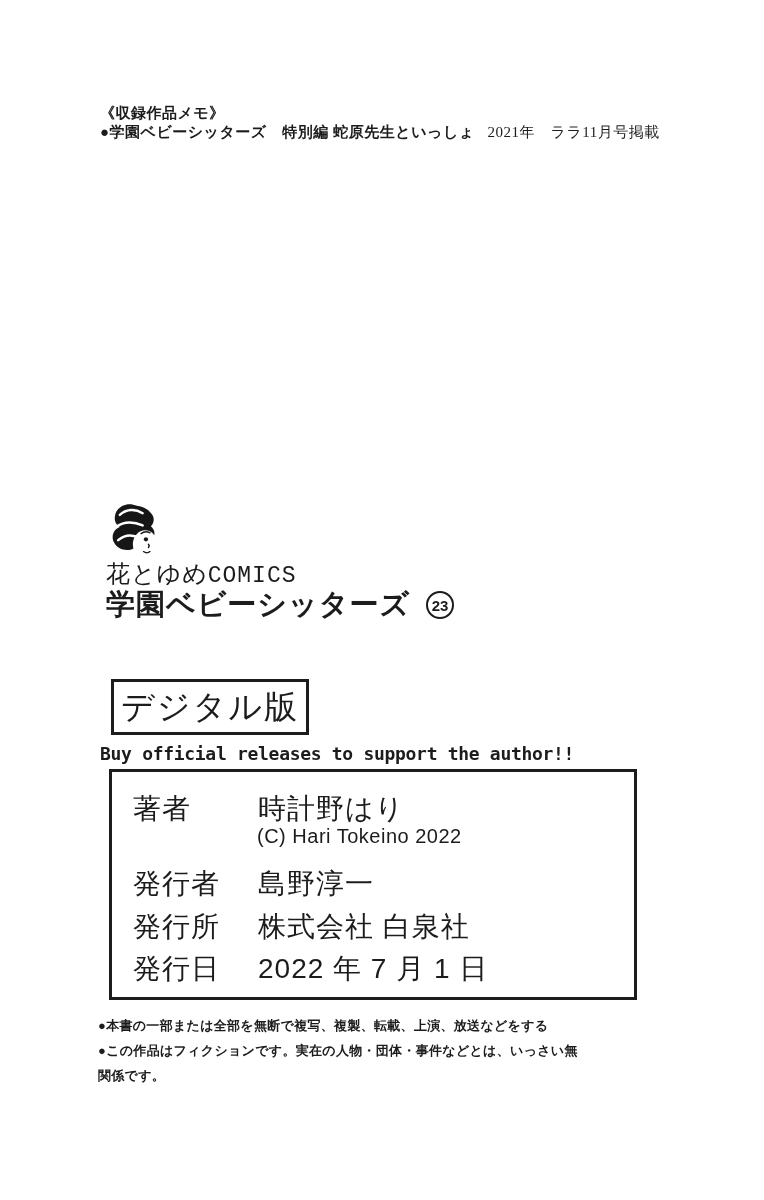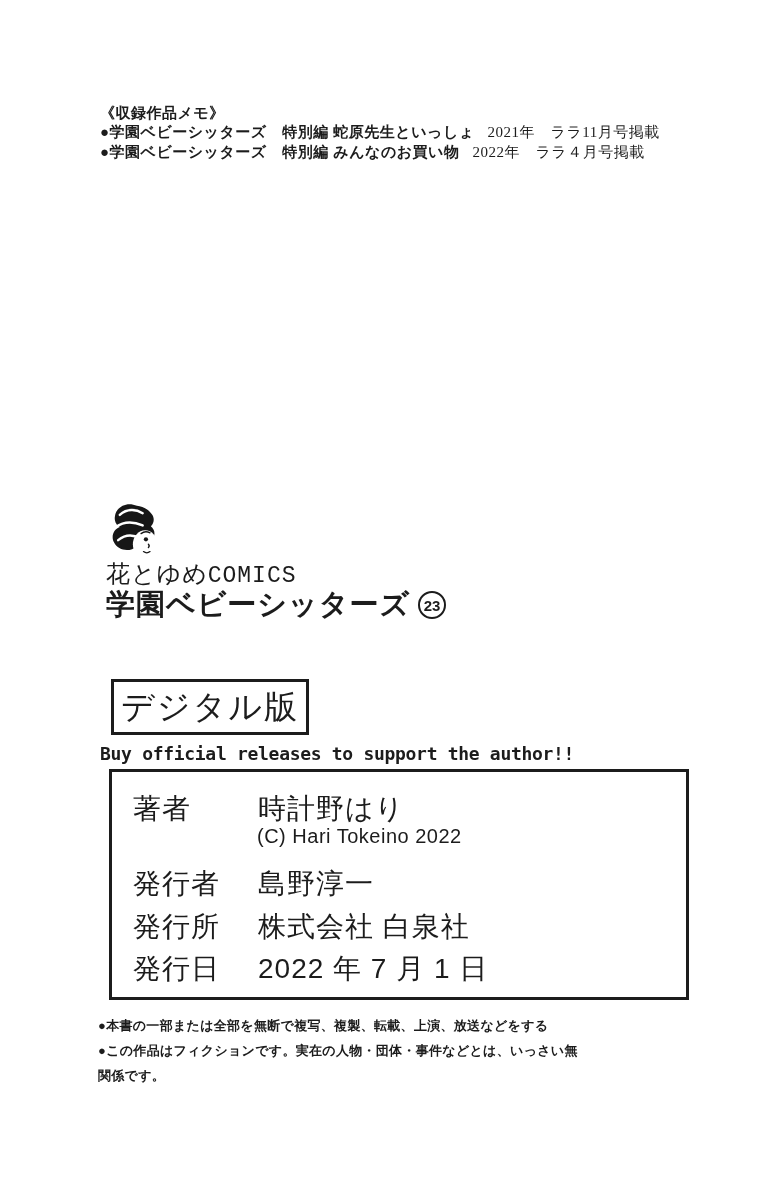--- a/index.html
+++ b/index.html
@@ -31,21 +31,21 @@
   }
 
   
   .logo { left:110px; top:503px; width:49px; height:58px; }
   .imprint { left:106px; top:558px; white-space:nowrap; }
   .imprint .jp { font-size:24px; font-weight:500; letter-spacing:1px; }
   .imprint .en { font-family:Liberation Mono, monospace; font-size:23px; letter-spacing:1px; }
   .series {
     left:106px; top:585px; white-space:nowrap;
     font-size:29px; font-weight:600; letter-spacing:1px;
-    display:flex; align-items:center; gap:8px;
+    display:flex; align-items:center; gap:16px;
   }
   .series .circ-lg {
     display:inline-flex; align-items:center; justify-content:center;
     border:2.5px solid #1c1c1c; border-radius:50%;
     width:28px; height:28px; font-size:15px; font-weight:bold; letter-spacing:0;
   }
 
   
   .digital {
     left:111px; top:679px; width:198px; height:56px;
@@ -57,21 +57,21 @@
   
   .buy {
     left:100px; top:743px;
     font-family:"DejaVu Sans Mono","Liberation Mono",monospace;
     font-size:18px; font-weight:bold; letter-spacing:-0.3px;
     white-space:nowrap;
   }
 
   
   .colophon {
-    left:109px; top:769px; width:580px; height:231px;
+    left:109px; top:769px; width:528px; height:231px;
     border:3px solid #1c1c1c;
   }
   .colophon .row { position:absolute; font-size:28px; font-weight:500; white-space:nowrap; letter-spacing:1px; }
   .colophon .lab { position:absolute; left:21px; }
   .colophon .val { position:absolute; left:146px; }
   .copyright {
     position:absolute; left:145px; top:53px;
     font-size:20px; font-weight:500; letter-spacing:0.5px; white-space:nowrap;
   }
 
@@ -84,23 +84,20 @@
 </style>
 </head>
 <body>
 
 <div class="abs memo">
   <div>
     <span class="t">《収録作品メモ》</span>
   </div>
   <div>
     <span class="t">●学園ベビーシッターズ　特別編 蛇原先生といっしょ</span><span class="i gap">2021年　ララ11月号掲載</span>
-  </div>
-  <div>
-    <span class="t">●学園ベビーシッターズ　特別編 みんなのお買い物</span><span class="i gap">2022年　ララ４月号掲載</span>
   </div>
 </div>
 
 <svg class="abs logo" viewBox="0 0 60 70" xmlns="http://www.w3.org/2000/svg" aria-hidden="true">
   <path fill="#161616" d="M33 3 C20 -3 7 5 6 16 C5 22 8 27 12 29 C4 32 1 41 5 48 C9 56 19 59 27 56 C32 54 35 50 36 46 C42 50 50 48 53 42 C56 37 54 31 50 28 C54 24 55 18 51 13 C46 6 39 4 33 3 Z"></path>
   <path fill="none" stroke="#ffffff" stroke-width="3" stroke-linecap="round" d="M12 14 C21 6 32 7 40 12"></path>
   <path fill="none" stroke="#ffffff" stroke-width="3" stroke-linecap="round" d="M7 29 C18 21 31 23 40 27"></path>
   <path fill="none" stroke="#ffffff" stroke-width="3" stroke-linecap="round" d="M10 45 C20 37 30 39 37 43"></path>
   <ellipse fill="#ffffff" cx="43" cy="50" rx="15" ry="17"></ellipse>
   <circle fill="#161616" cx="44" cy="44" r="2.6"></circle>

